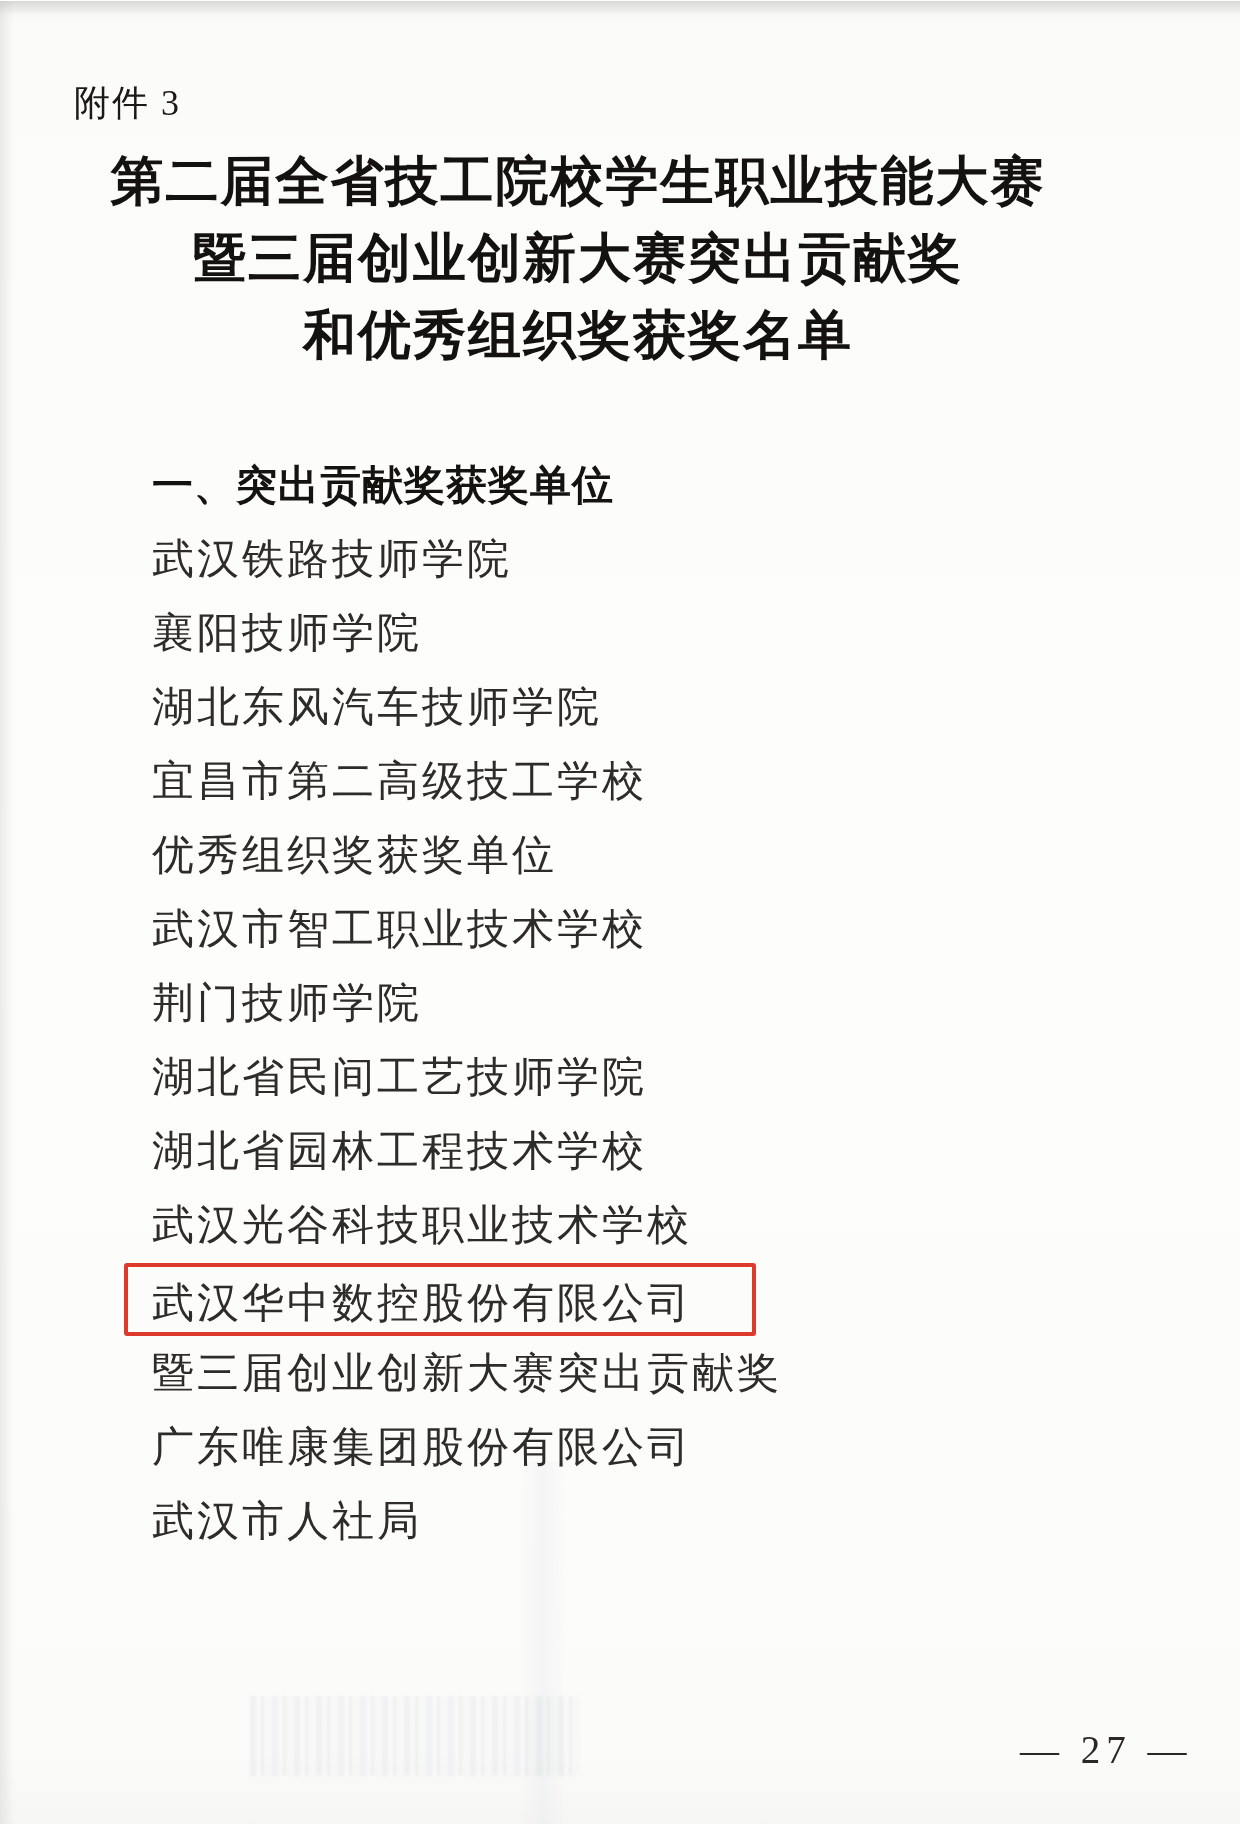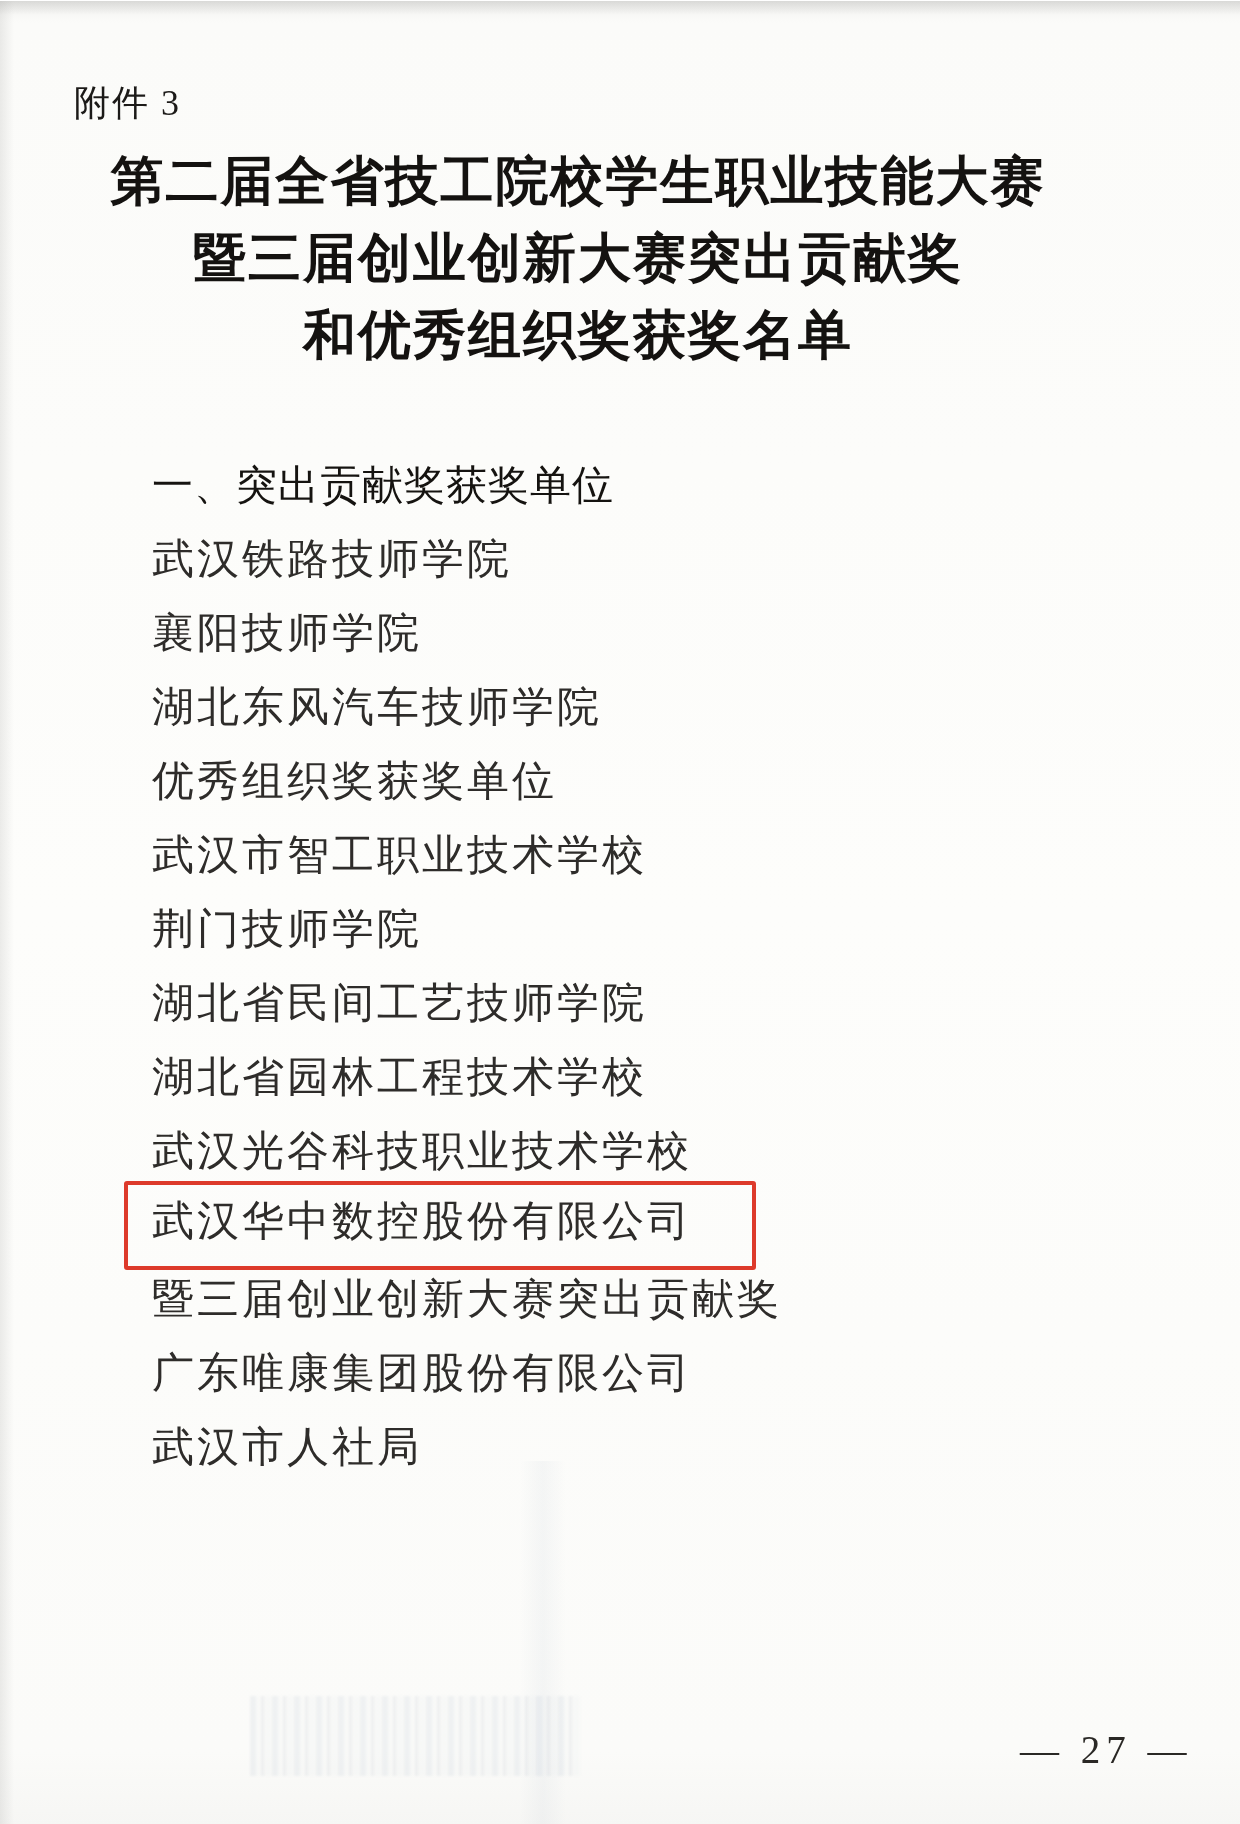--- a/index.html
+++ b/index.html
@@ -76,32 +76,32 @@
     display: flex;
     align-items: center;
     padding-left: 152px;
     font-size: 42px;
     letter-spacing: 3px;
     color: #2e2c2a;
     white-space: nowrap;
   }
   .row.heading {
     font-family: "DejaVu Sans", sans-serif;
-    font-weight: normal;
+    font-weight: bold;
     font-size: 41px;
     letter-spacing: 1px;
     color: #151310;
   }
   .row.highlight-row { padding-left: 124px; }
   .red-box {
     display: inline-flex;
     align-items: center;
     border: 4px solid #dd3a2b;
     border-radius: 3px;
-    padding: 15px 60px 24px 24px;
+    padding: 15px 60px 8px 24px;
     line-height: 1;
   }
 
   .page-number {
     position: absolute;
     left: 1020px; top: 1726px;
     font-size: 39px;
     letter-spacing: 6px;
     color: #2a2825;
     white-space: nowrap;
@@ -125,20 +125,21 @@
     <div class="title-line">和优秀组织奖获奖名单</div>
   </div>
 
   <div class="award-list">
 
     <div class="row heading">一、突出贡献奖获奖单位</div>
 
     <div class="row">武汉铁路技师学院</div>
     <div class="row">襄阳技师学院</div>
     <div class="row">湖北东风汽车技师学院</div>
+    <div class="row">宜昌市第二高级技工学校</div>
     <div class="row">优秀组织奖获奖单位</div>
     <div class="row">武汉市智工职业技术学校</div>
     <div class="row">荆门技师学院</div>
     <div class="row">湖北省民间工艺技师学院</div>
     <div class="row">湖北省园林工程技术学校</div>
     <div class="row">武汉光谷科技职业技术学校</div>
 
     <div class="row highlight-row">
       <span class="red-box">
         <span>武汉华中数控股份有限公司</span>

